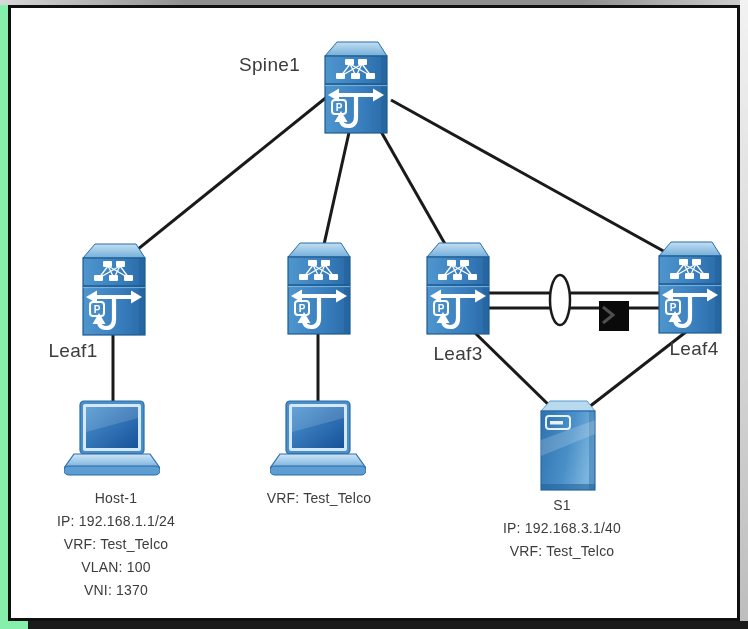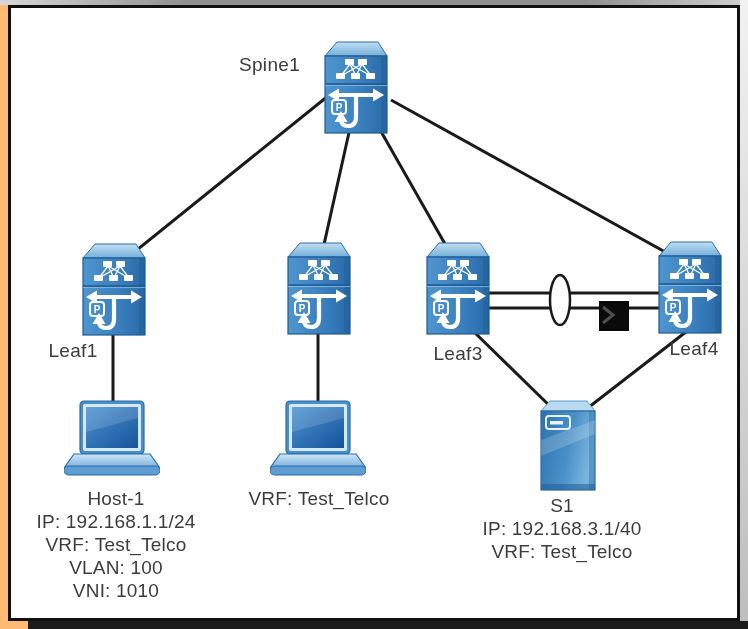--- a/index.html
+++ b/index.html
@@ -1,21 +1,21 @@
 <!DOCTYPE html>
 <html><head>
 <meta charset="utf-8">
 <style>
   html, body { margin: 0; padding: 0; background: #ffffff; }
   .stage {
     position: relative;
     width: 748px;
     height: 629px;
     overflow: hidden;
-    background: #fdba74;
+    background: #86efac;
     font-family: "Liberation Sans", sans-serif;
   }
   .artifact { position: absolute; }
   .top-strip {
     left: 0; top: 0; width: 748px; height: 5px;
     background: linear-gradient(to right, #d8d8d8, #8f8f8f 25%, #8f8f8f 78%, #cfcfcf);
   }
   .right-strip {
     left: 740px; top: 0; width: 8px; height: 629px;
     background: linear-gradient(to bottom, #f2f2f2, #d2d2d2 60%, #bdbdbd);
@@ -46,21 +46,21 @@
     letter-spacing: 0.3px;
     white-space: nowrap;
   }
   .label-center { text-align: center; }
   .label-right  { text-align: right; }
   .info-block {
     position: absolute;
     width: 200px;
     text-align: center;
     color: #3c3c3c;
-    font-size: 19px;
+    font-size: 14px;
     line-height: 23px;
     letter-spacing: 0.2px;
     white-space: nowrap;
   }
   .defs-holder { position: absolute; width: 0; height: 0; overflow: hidden; }
 </style>
 </head>
 <body>
 
 <div class="stage">
@@ -215,21 +215,21 @@
   <div class="node-label label-right" style="left:170px; top:54px; width:130px;">Spine1</div>
   <div class="node-label label-center" style="left:23px; top:340px; width:100px;">Leaf1</div>
   <div class="node-label label-center" style="left:408px; top:343px; width:100px;">Leaf3</div>
   <div class="node-label label-center" style="left:644px; top:338px; width:100px;">Leaf4</div>
 
   <div class="info-block" style="left:16px; top:487px;">
     <div>Host-1</div>
     <div>IP: 192.168.1.1/24</div>
     <div>VRF: Test_Telco</div>
     <div>VLAN: 100</div>
-    <div>VNI: 1010</div>
+    <div>VNI: 1370</div>
   </div>
 
   <div class="info-block" style="left:219px; top:487px;">
     <div>VRF: Test_Telco</div>
   </div>
 
   <div class="info-block" style="left:462px; top:494px;">
     <div>S1</div>
     <div>IP: 192.168.3.1/40</div>
     <div>VRF: Test_Telco</div>

